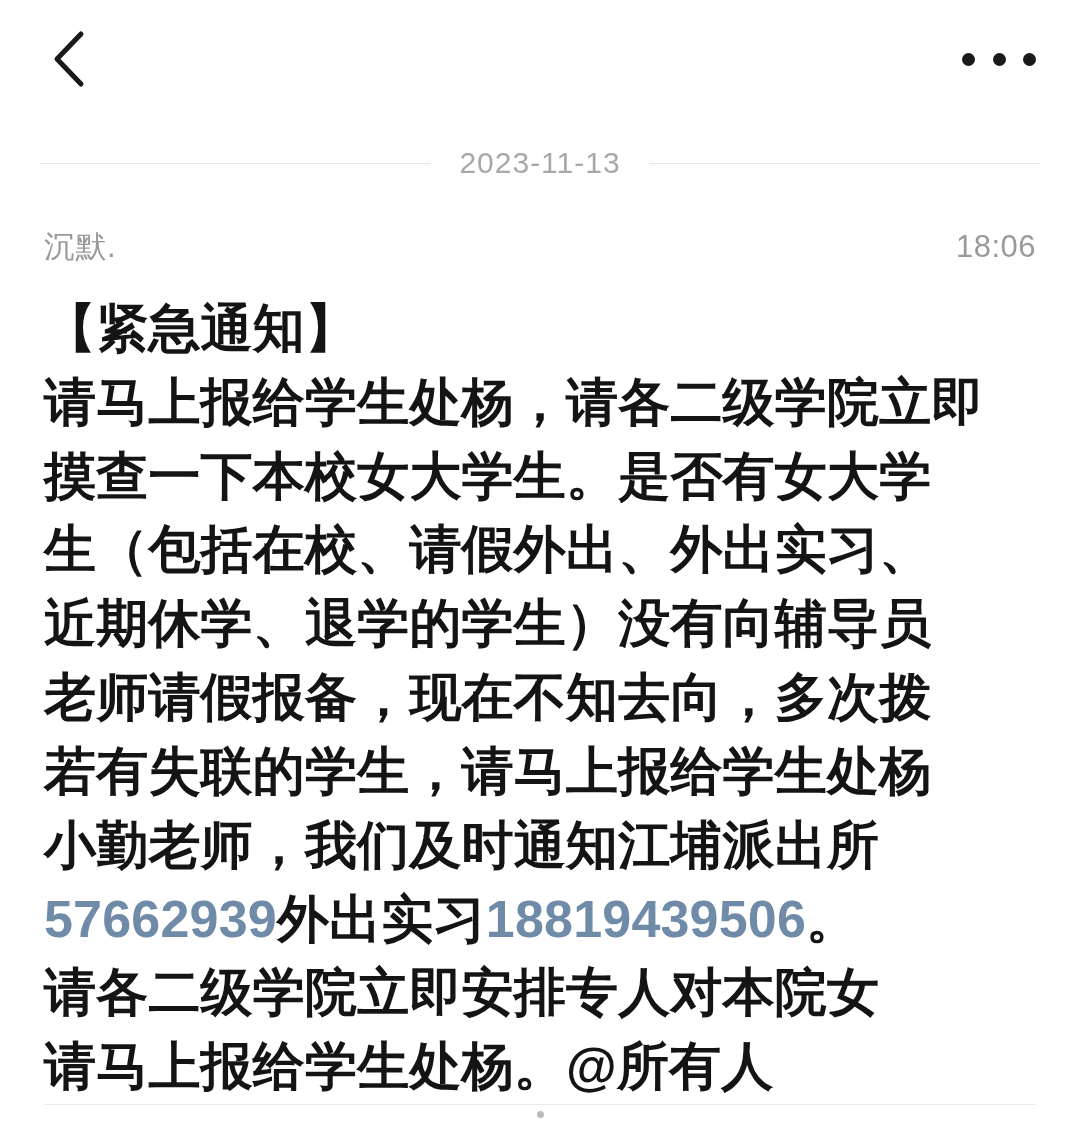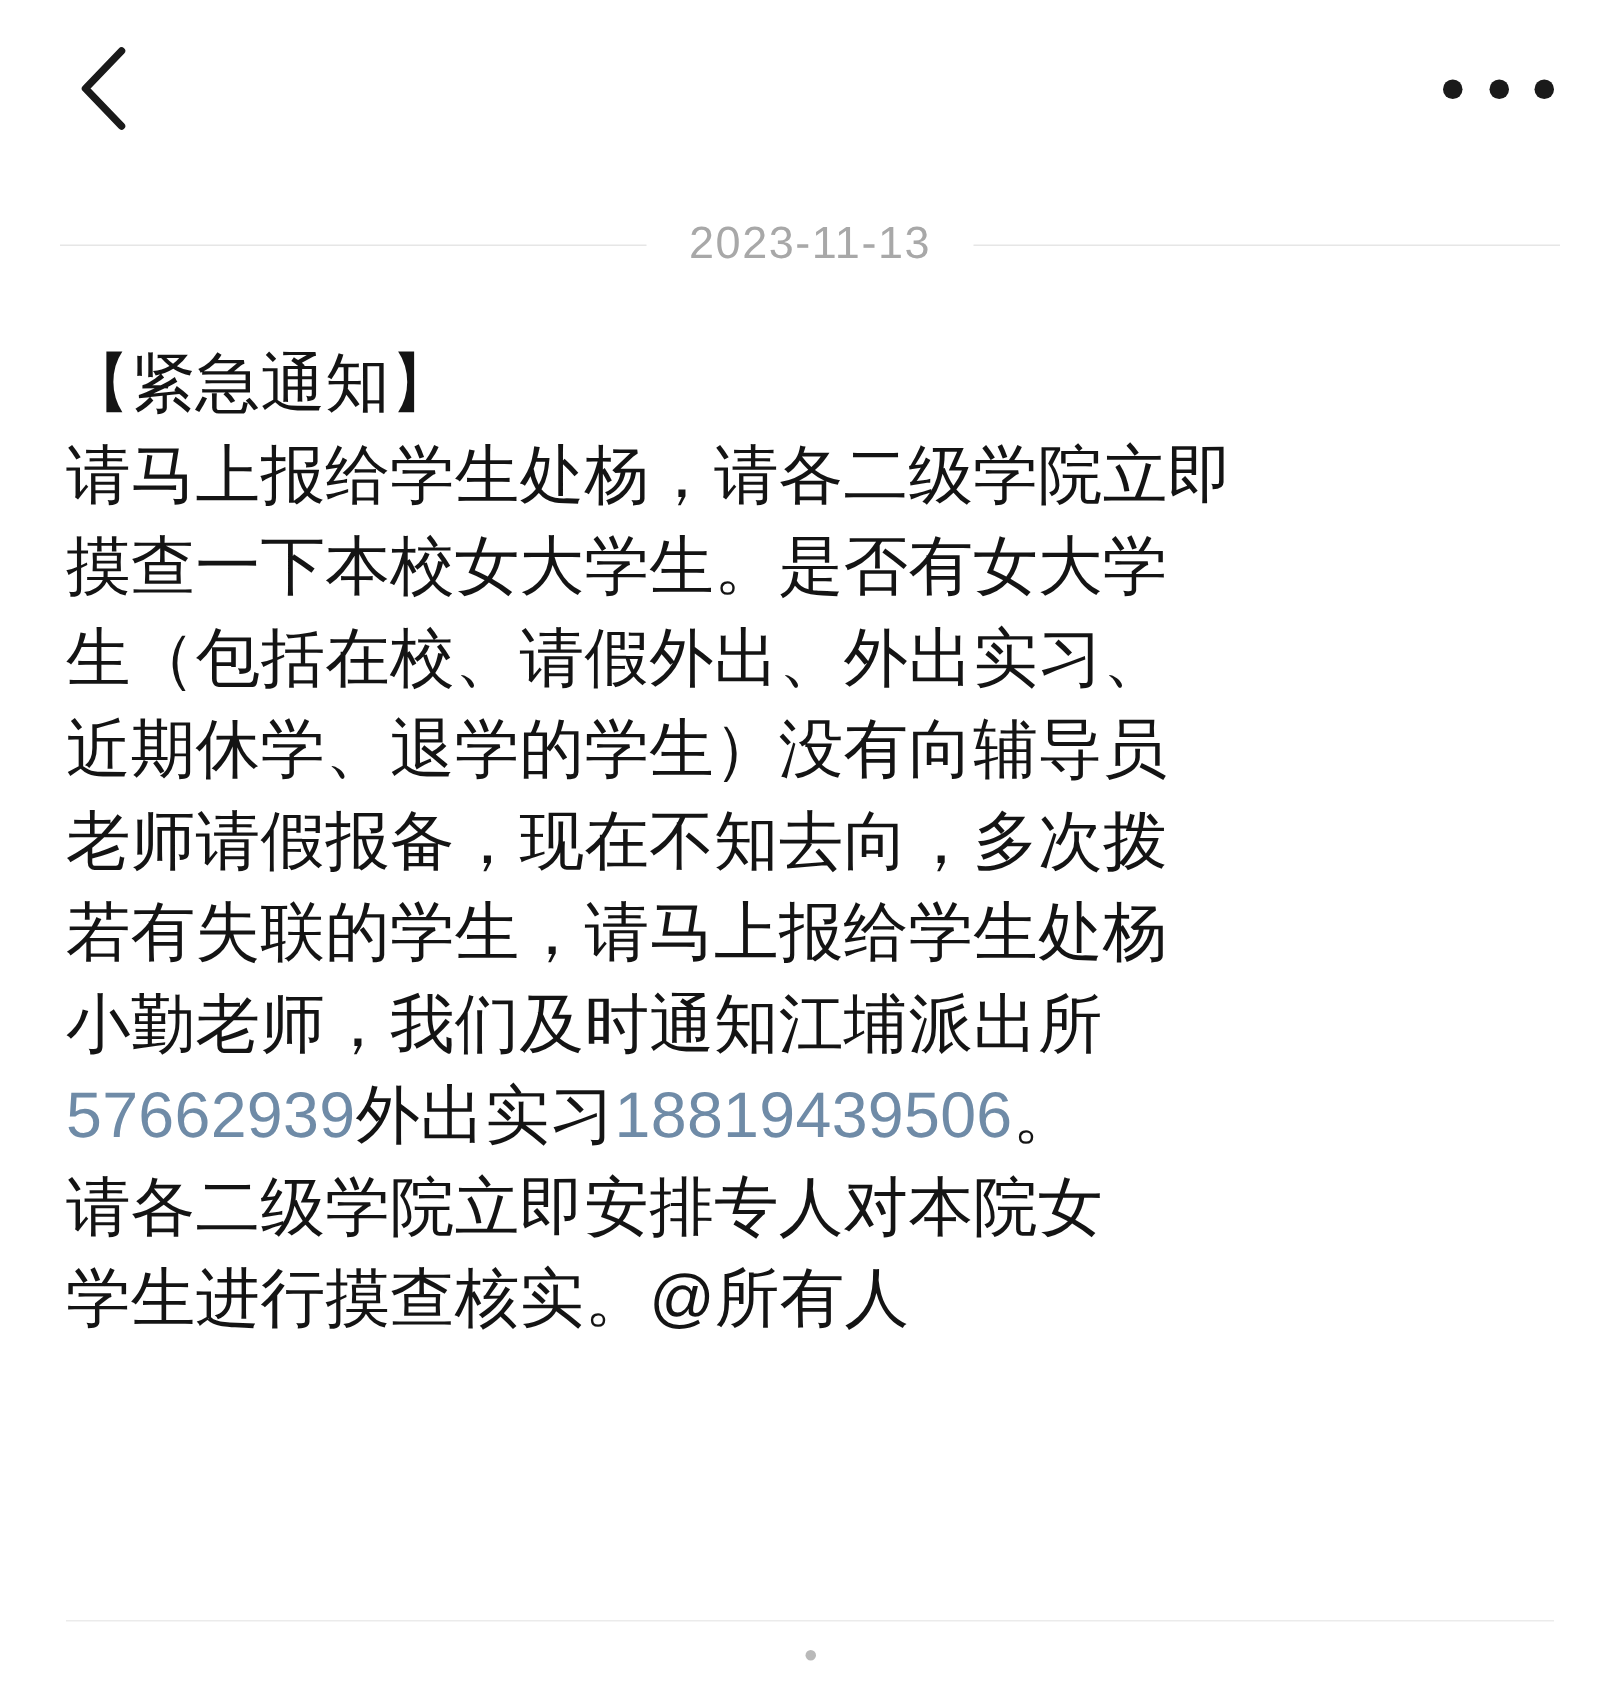--- a/index.html
+++ b/index.html
@@ -94,26 +94,26 @@
     font-size: 31px;
     color: #9a9a9a;
     letter-spacing: 0.5px;
   }
   .msg-time {
     font-size: 31px;
     color: #9a9a9a;
     letter-spacing: 0.5px;
   }
   .msg-body {
-    font-size: 43px;
+    font-size: 52px;
     line-height: 1.42;
     color: #141414;
     letter-spacing: 0.2px;
     word-break: break-all;
-    font-weight: 400;
+    font-weight: 700;
   }
   .msg-body .line { display: block; }
   .phone-link {
     color: #6f8ba7;
   }
   .mention {
     color: #141414;
     text-align: right;
   }
 
@@ -159,35 +159,39 @@
     </div>
   </div>
 
   <div class="date-sep">
     <div class="rule"></div>
     <div class="date-text">2023-11-13</div>
     <div class="rule"></div>
   </div>
 
   <div class="msg-block">
+    <div class="msg-head">
+      <div class="sender-name">沉默.</div>
+      <div class="msg-time">18:06</div>
+    </div>
 
     <div class="msg-body">
       <span class="line">【紧急通知】</span>
       <span class="line">请马上报给学生处杨，请各二级学院立即</span>
       <span class="line">摸查一下本校女大学生。是否有女大学</span>
       <span class="line">生（包括在校、请假外出、外出实习、</span>
       <span class="line">近期休学、退学的学生）没有向辅导员</span>
       <span class="line">老师请假报备，现在不知去向，多次拨</span>
       <span class="line">若有失联的学生，请马上报给学生处杨</span>
       <span class="line">小勤老师，我们及时通知江埔派出所</span>
       <span class="line">
         <span class="phone-link">57662939</span><span>外出实习</span><span class="phone-link">18819439506</span><span>。</span>
       </span>
       <span class="line">请各二级学院立即安排专人对本院女</span>
-      <span class="line"><span>学生进行摸查核实。</span><span class="mention">@所有人</span></span>
+      <span class="line"><span>请马上报给学生处杨。</span><span class="mention">@所有人</span></span>
     </div>
   </div>
 
   <div class="bottom-spacer"></div>
 
   <div class="bottom-rule"></div>
   <div class="bottom-bar">
     <span class="bottom-dot"></span>
   </div>
 

